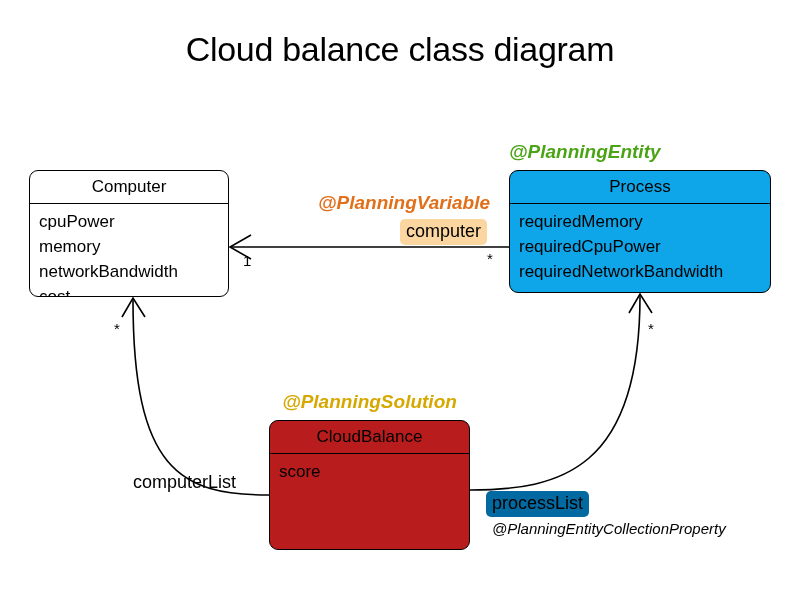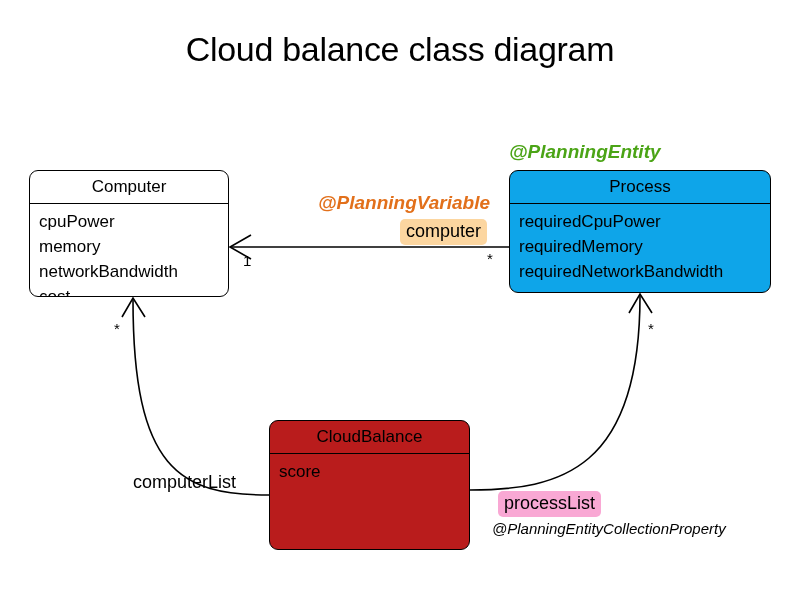--- a/index.html
+++ b/index.html
@@ -134,23 +134,23 @@
     padding: 2px 6px 3px 6px;
     border-radius: 5px;
     white-space: nowrap;
   }
   #role-computer {
     left: 400px;
     top: 219px;
     background: #fcd6a0;
   }
   #role-processlist {
-    left: 498px;
+    left: 486px;
     top: 491px;
-    background: #f9a8d4;
+    background: #0369a1;
   }
 
   
   .role-plain {
     position: absolute;
     font-size: 18px;
     white-space: nowrap;
   }
   #role-computerlist {
     left: 133px;
@@ -196,26 +196,27 @@
       <div class="attr">memory</div>
       <div class="attr">networkBandwidth</div>
       <div class="attr">cost</div>
     </div>
   </div>
 
   <div class="annotation" id="ann-planning-entity">@PlanningEntity</div>
   <div class="uml-class" id="class-process">
     <div class="class-name">Process</div>
     <div class="attr-list">
+      <div class="attr">requiredMemory</div>
       <div class="attr">requiredCpuPower</div>
-      <div class="attr">requiredMemory</div>
       <div class="attr">requiredNetworkBandwidth</div>
     </div>
   </div>
 
+  <div class="annotation" id="ann-planning-solution">@PlanningSolution</div>
   <div class="uml-class" id="class-cloudbalance">
     <div class="class-name">CloudBalance</div>
     <div class="attr-list">
       <div class="attr">score</div>
     </div>
   </div>
 
   <div class="annotation" id="ann-planning-variable">@PlanningVariable</div>
   <div class="role-chip" id="role-computer">computer</div>
 

